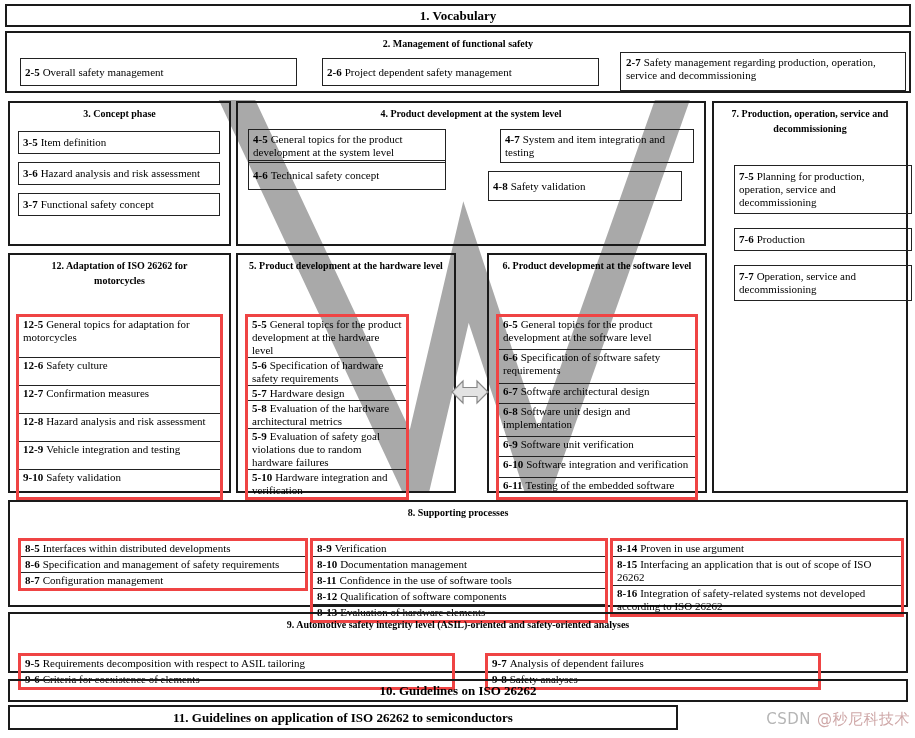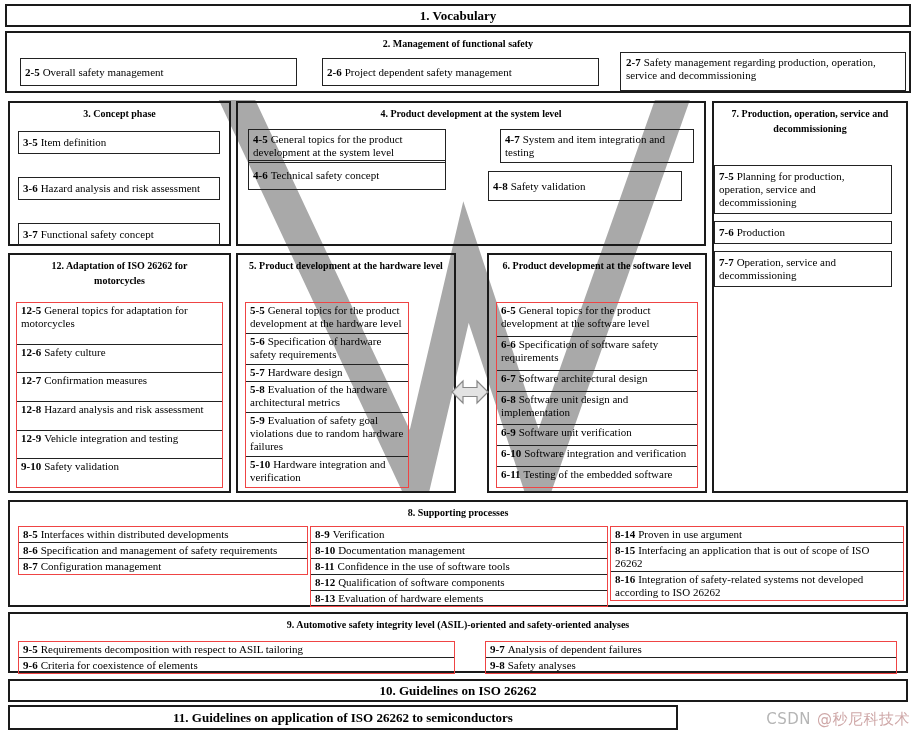--- a/index.html
+++ b/index.html
@@ -5,23 +5,23 @@
   html,body{margin:0;padding:0;background:#fff;}
   *{box-sizing:border-box;}
   .page{position:relative;width:915px;height:738px;background:#fff;overflow:hidden;
         font-family:"Liberation Serif", serif;color:#000;}
   .box{position:absolute;border:2px solid #1a1a1a;background:transparent;z-index:2;}
   .bar{display:flex;align-items:center;justify-content:center;font-weight:bold;font-size:13px;}
   .btitle{text-align:center;font-weight:bold;font-size:10px;line-height:15px;padding-top:3px;}
   .num{font-weight:bold;margin-right:3px;}
   .item{position:absolute;border:1px solid #222;font-size:11px;line-height:13px;padding:3px 4px;}
   .vc{display:flex;align-items:center;}
-  .spaced{position:absolute;display:flex;flex-direction:column;gap:23px;z-index:2;}
+  .spaced{position:absolute;display:flex;flex-direction:column;gap:8px;z-index:2;}
   .spaced .row{border:1px solid #222;font-size:11px;line-height:13px;padding:4px 4px;}
-  .tbl{position:absolute;border:1px solid #ef4444;display:flex;flex-direction:column;z-index:2;}
+  .tbl{position:absolute;border:3px solid #ef4444;display:flex;flex-direction:column;z-index:2;margin-top:12px;}
   .tbl .row{flex:1 1 auto;padding:1px 4px;font-size:11px;line-height:13px;border-top:1px solid #222;overflow:hidden;}
   .tbl .row:first-of-type{border-top:none;}
   .tbl.nofill .row{flex:0 0 auto;}
   .vshape-wrap{position:absolute;left:0;top:100px;width:915px;height:393px;z-index:1;pointer-events:none;overflow:hidden;}
   .arrow-wrap{position:absolute;left:451px;top:379px;width:38px;height:26px;z-index:3;pointer-events:none;}
   .watermark{position:absolute;left:645px;top:710px;width:265px;text-align:right;z-index:4;
              font-family:"DejaVu Sans", sans-serif;font-size:15px;letter-spacing:.5px;}
   .wm-brand{color:#b5b5b5;margin-right:6px;}
   .wm-handle{color:#cfa8a8;}
 </style>
@@ -86,21 +86,21 @@
       <b class="num">4-7</b><span>System and item integration and testing</span>
     </div>
     <div class="item vc" style="left:250px;top:68px;width:194px;height:30px">
       <b class="num">4-8</b>
         <span>Safety validation</span>
     </div>
   </div>
 
   <div class="box" style="left:712px;top:101px;width:196px;height:392px">
     <div class="btitle" style="padding:3px 14px 0">7. Production, operation, service and decommissioning</div>
-    <div class="spaced" style="left:0;top:62px;width:178px;gap:7px">
+    <div class="spaced" style="left:20px;top:62px;width:178px;gap:14px">
 
         <div class="row">
           <b class="num">7-5</b><span>Planning for production, operation, service and decommissioning</span>
         </div>
 
         <div class="row">
           <b class="num">7-6</b><span>Production</span>
         </div>
 
         <div class="row">
@@ -269,21 +269,21 @@
     <div class="tbl nofill" style="left:8px;top:27px;width:437px">
 
         <div class="row">
           <b class="num">9-5</b><span>Requirements decomposition with respect to ASIL tailoring</span>
         </div>
 
         <div class="row">
           <b class="num">9-6</b><span>Criteria for coexistence of elements</span>
         </div>
       </div>
-    <div class="tbl nofill" style="left:475px;top:27px;width:412px">
+    <div class="tbl nofill" style="left:475px;top:27px;width:336px">
 
         <div class="row">
           <b class="num">9-7</b><span>Analysis of dependent failures</span>
         </div>
 
         <div class="row">
           <b class="num">9-8</b><span>Safety analyses</span>
         </div>
       </div>
   </div>

